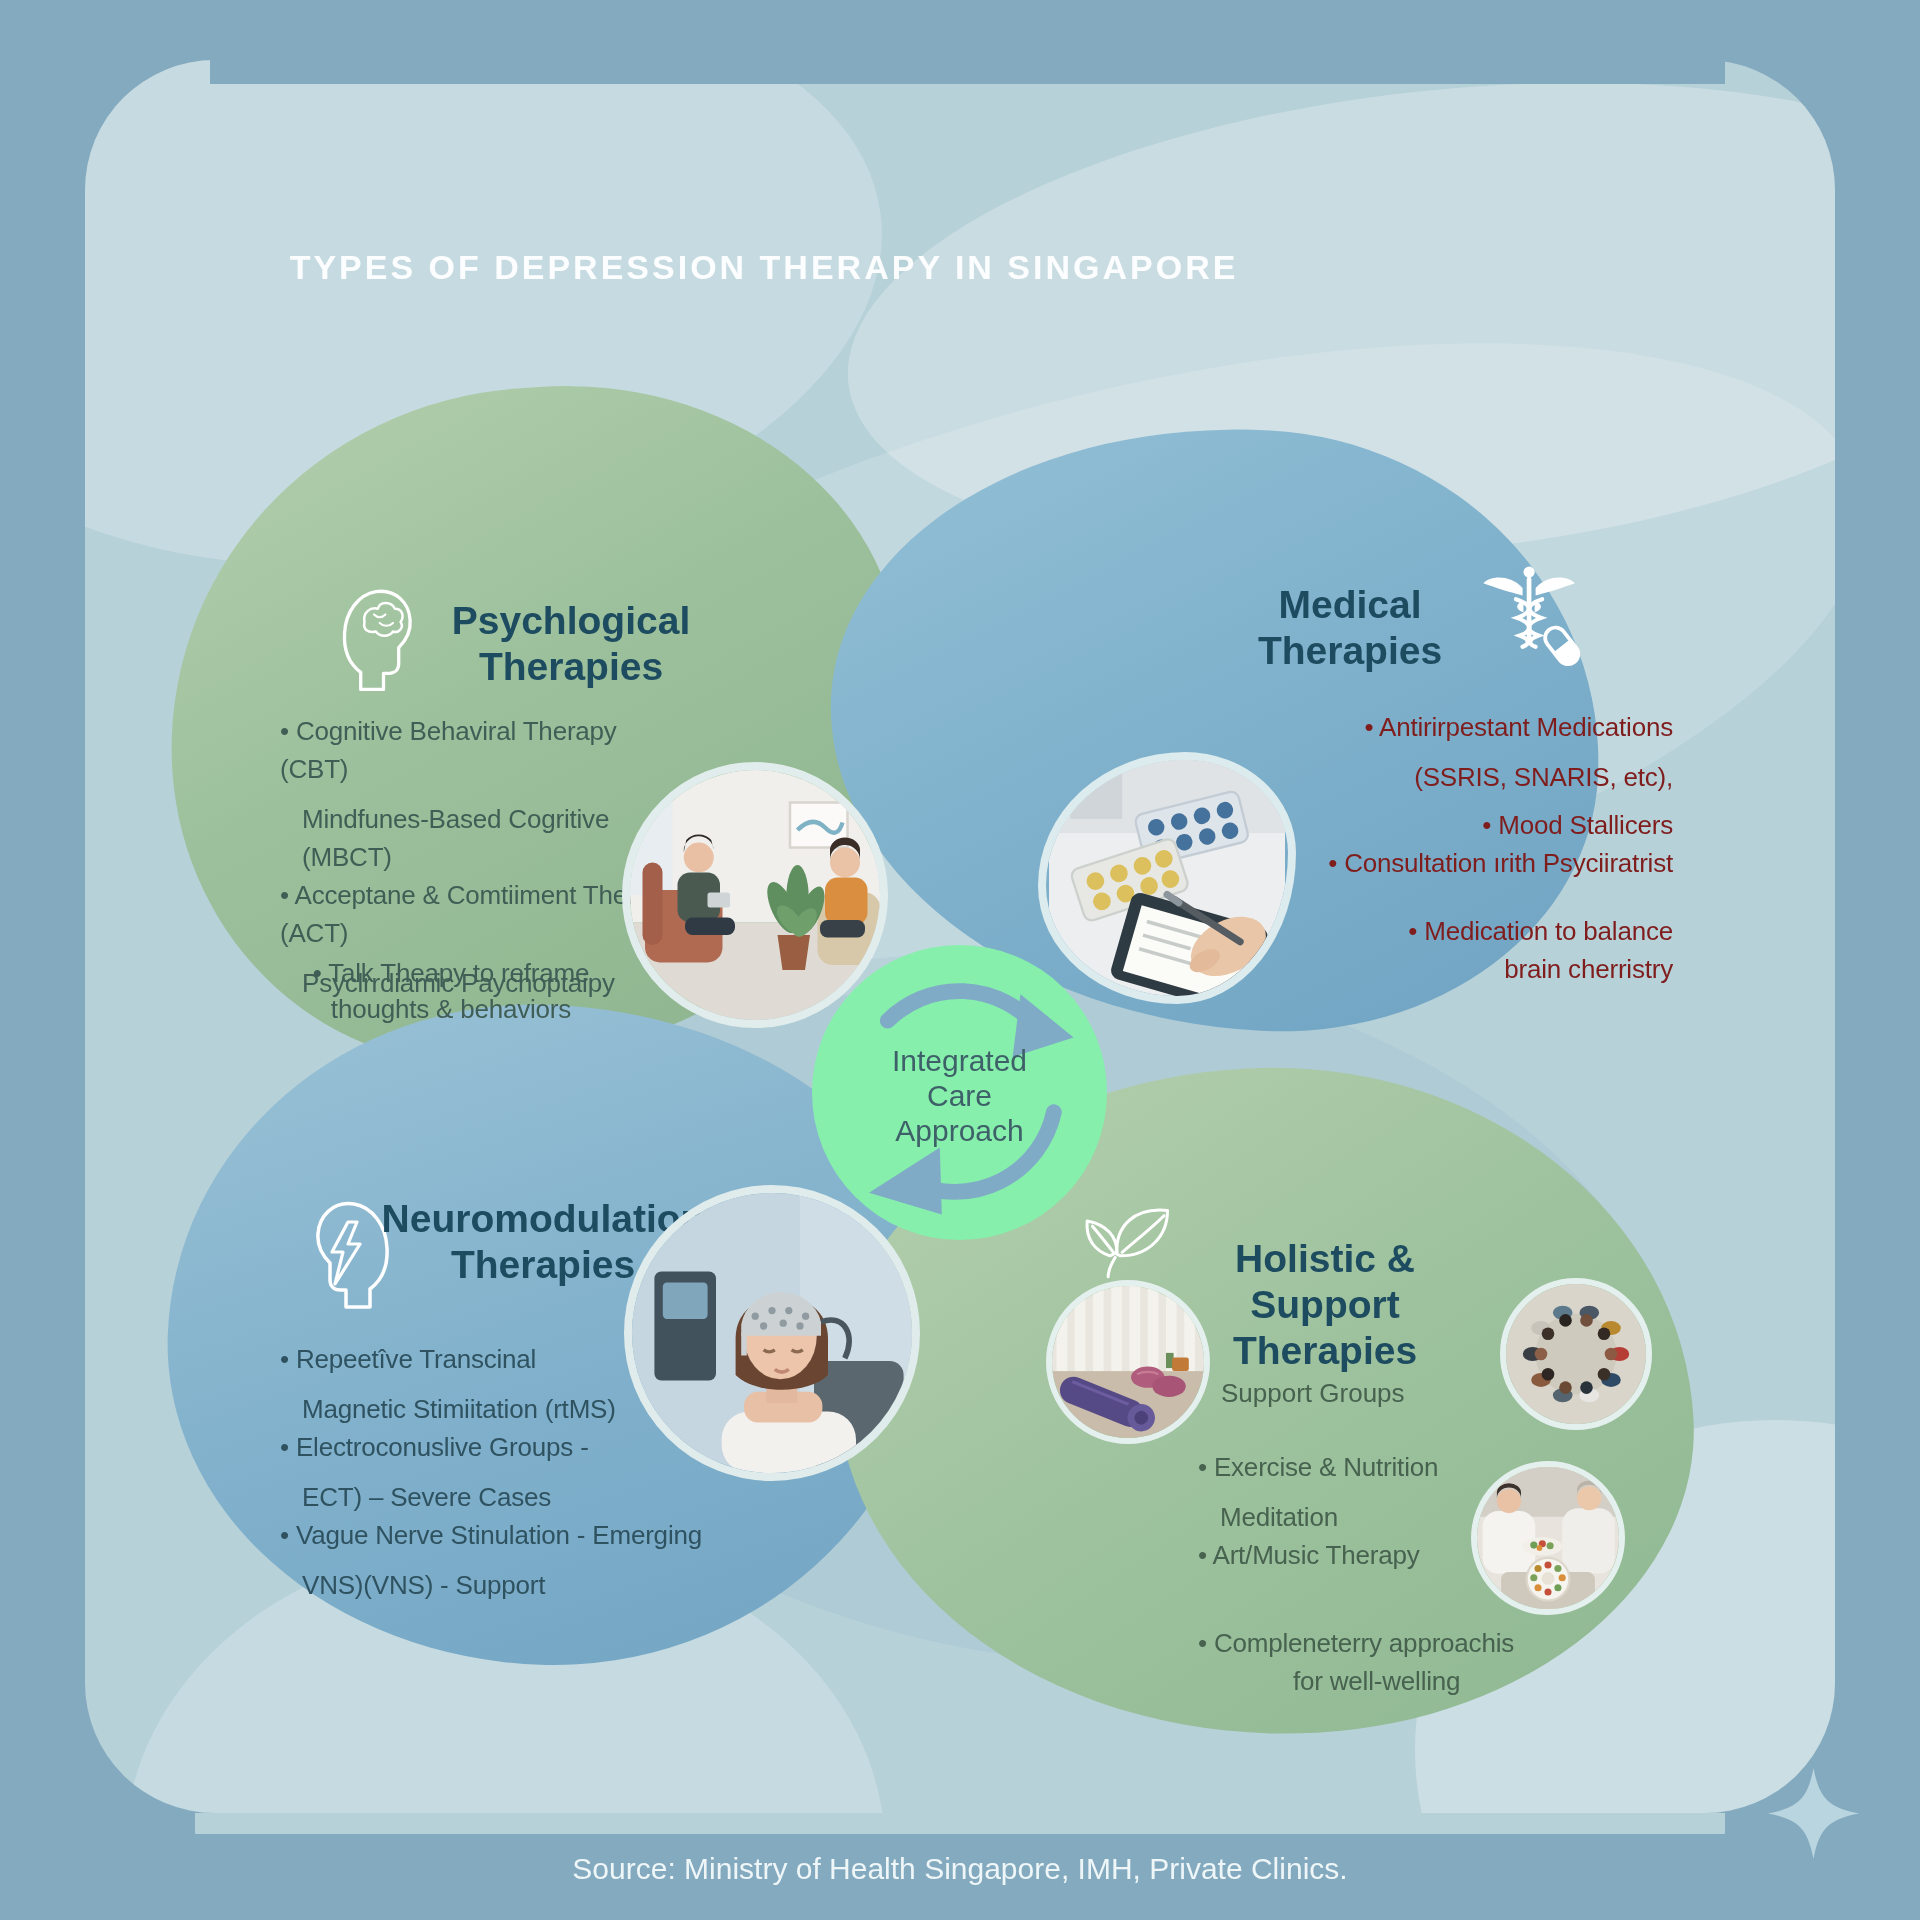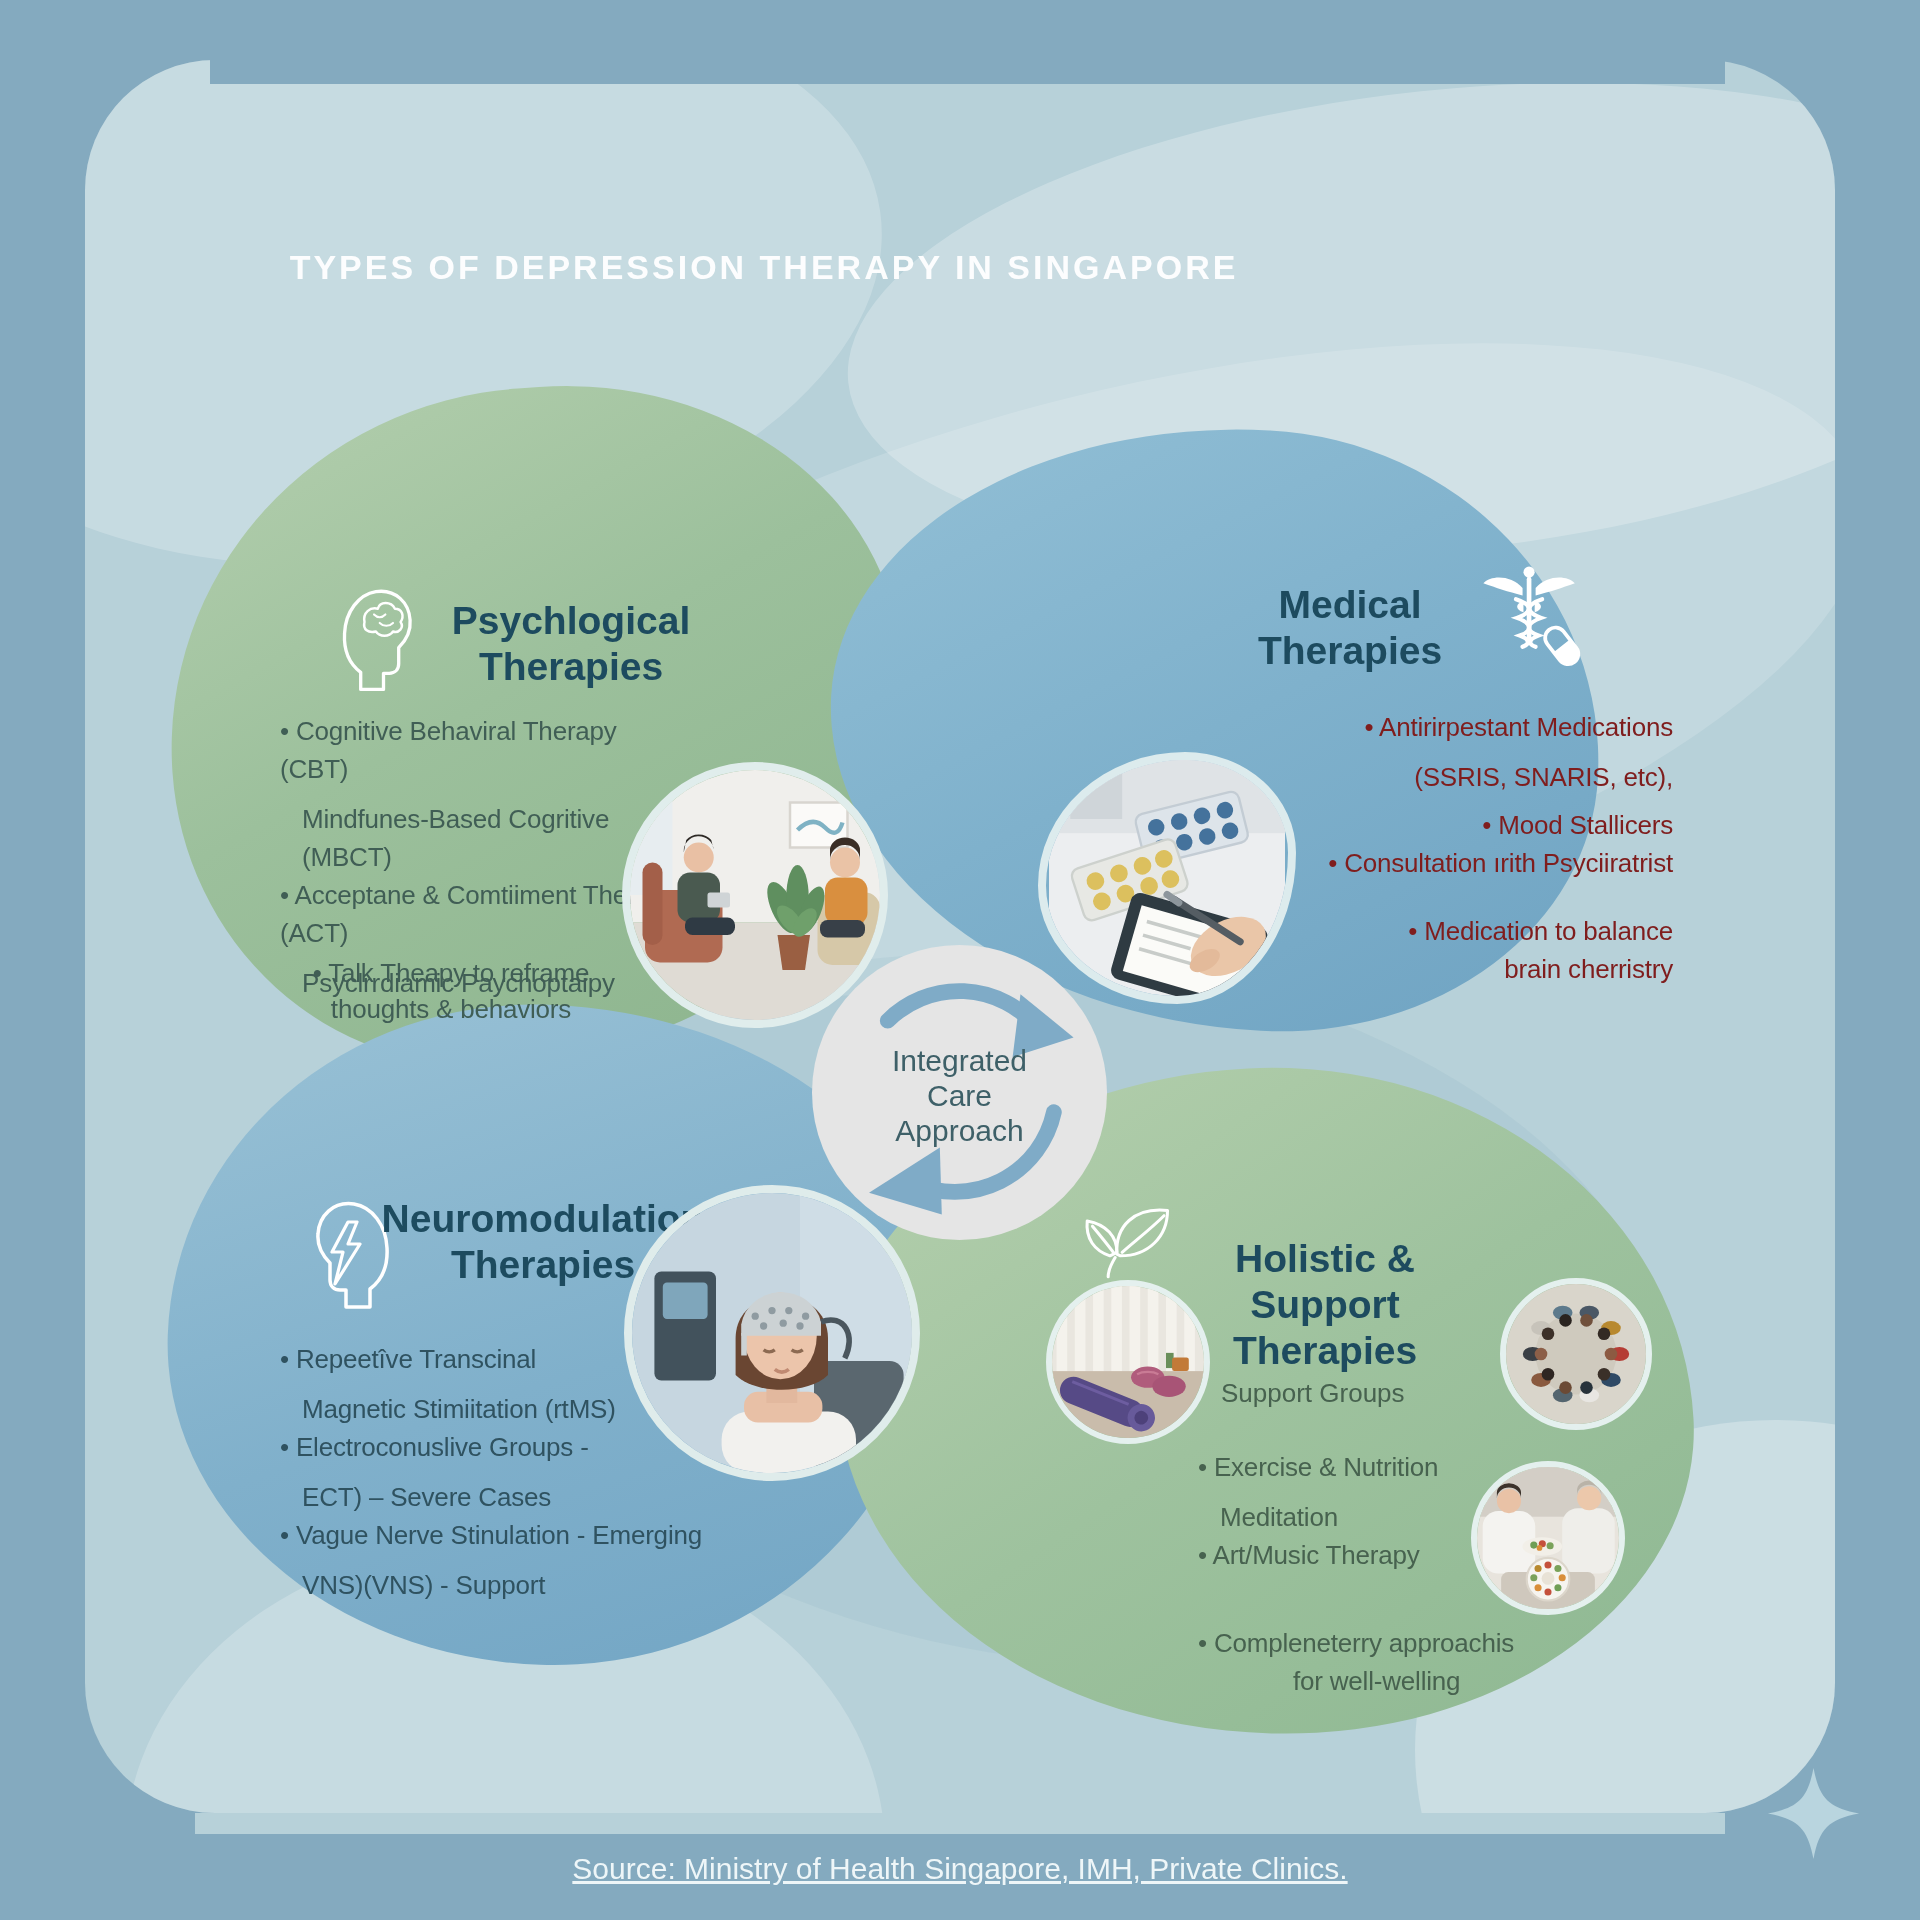--- a/index.html
+++ b/index.html
@@ -14,21 +14,21 @@
   .w3{left:300px;top:330px;width:1500px;height:560px;background:rgba(255,255,255,.16);transform:rotate(-14deg);}
   .w4{left:40px;top:1480px;width:760px;height:620px;background:rgba(255,255,255,.22);}
   .w5{left:1330px;top:1360px;width:720px;height:660px;background:rgba(255,255,255,.28);}
   .w6{left:380px;top:900px;width:1200px;height:700px;background:rgba(92,141,163,.08);transform:rotate(8deg);}
   .notch-top{position:absolute;left:210px;top:60px;width:1515px;height:24px;background:#84aabf;}
   .notch-bottom{position:absolute;left:195px;top:1813px;width:1530px;height:21px;background:#b7d1d9;}
   
   .main-title{position:absolute;left:0;top:248px;width:1528px;text-align:center;
         color:rgba(255,255,255,.94);font-size:34px;font-weight:600;letter-spacing:3px;}
   .footer-source{position:absolute;left:0;top:1852px;width:1920px;text-align:center;
-        color:#eef6f8;font-size:30px;font-weight:500;text-decoration:underline;}
+        color:#eef6f8;font-size:30px;font-weight:500;}
   
   .blob{position:absolute;}
   .blob-psych{left:170px;top:388px;width:735px;height:672px;
       background:linear-gradient(155deg,#b4cfae 0%,#9cc09c 45%,#8cb48d 100%);
       border-radius:52% 48% 58% 42% / 55% 45% 52% 48%;transform:rotate(-4deg);}
   .blob-medical{left:830px;top:428px;width:770px;height:600px;
       background:linear-gradient(150deg,#93c0d6 0%,#7fb1cc 50%,#6fa3c2 100%);
       border-radius:55% 45% 42% 58% / 48% 55% 45% 52%;transform:rotate(3deg);}
   .blob-neuro{left:168px;top:1005px;width:767px;height:660px;
       background:linear-gradient(160deg,#9ac2d6 0%,#80b0cb 55%,#72a5c4 100%);
@@ -69,21 +69,21 @@
   .ph-food{left:1471px;top:1461px;width:154px;height:154px;border-radius:50%;border:6px solid #e4f0ee;box-sizing:border-box;}
   
   .icon{position:absolute;}
   .ic-psych{left:336px;top:584px;width:95px;height:125px;}
   .ic-caduceus{left:1474px;top:560px;width:112px;height:112px;}
   .ic-neuro{left:296px;top:1196px;width:100px;height:132px;}
   .ic-leaf{left:1082px;top:1200px;width:96px;height:82px;}
   .ic-sparkle{left:1766px;top:1766px;width:95px;height:95px;}
   
   .badge{position:absolute;left:812px;top:945px;width:295px;height:295px;border-radius:50%;
-         background:#e5e5e5;}
+         background:#86efac;}
   .badge svg{position:absolute;left:0;top:0;width:100%;height:100%;}
   .badge-text{position:absolute;left:0;top:98px;width:295px;text-align:center;
          color:#3e6068;font-size:30px;line-height:35px;}
 </style>
 </head>
 <body>
 
 <div class="stage">
 
   <div class="card">

